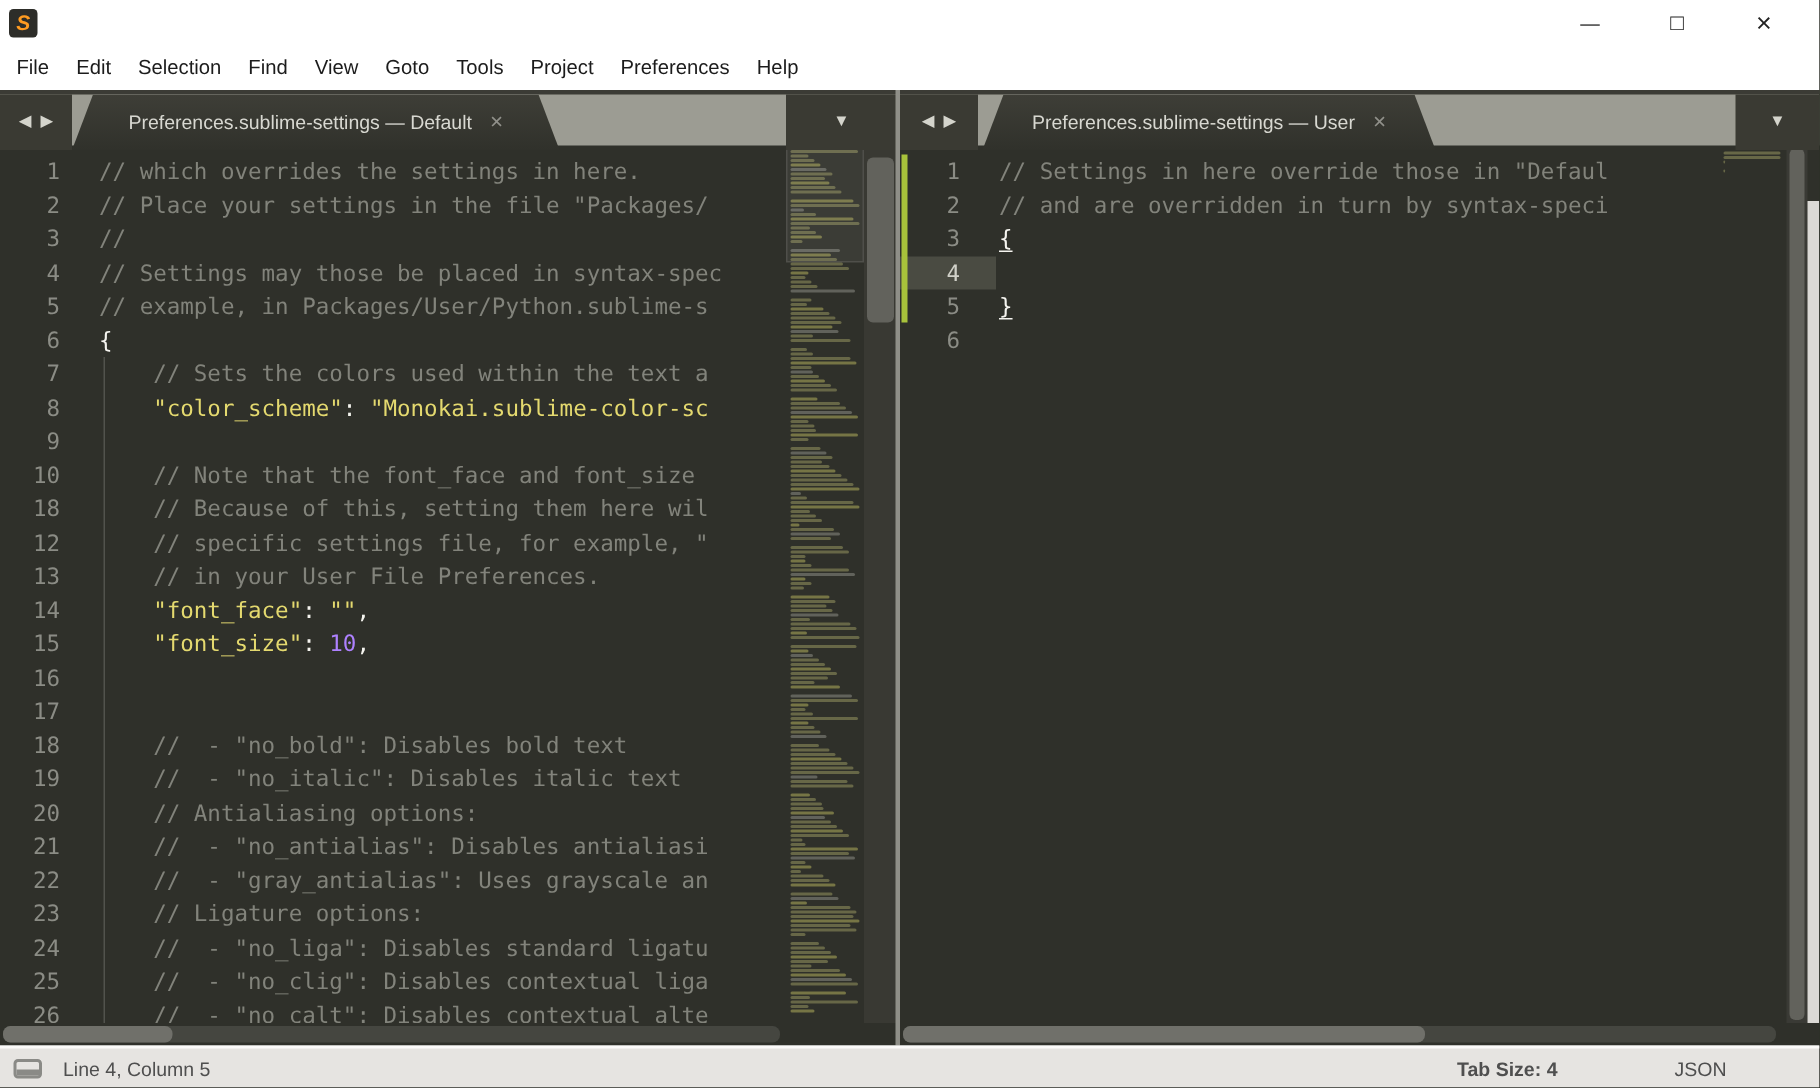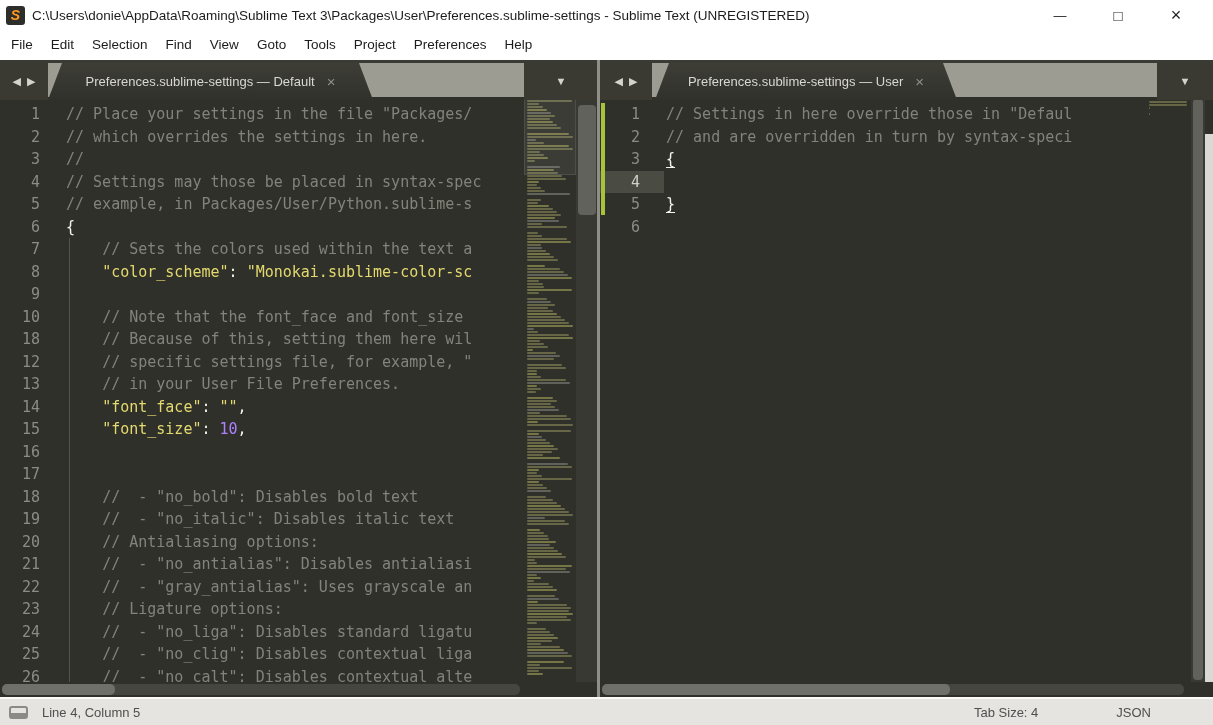--- a/index.html
+++ b/index.html
@@ -97,31 +97,30 @@
 
   .edge-strip { position:absolute; right:0; top:37px; width:8px; height:600px; background:#dbd9d5; }
 
   
   .statusbar { position:absolute; bottom:0; left:0; width:100%; height:28px; background:#e6e4e1;
                border-top:2px solid #fbfaf9; display:flex; align-items:center; font-size:13px; color:#4f4f4f; }
   .status-icon { width:19px; height:13px; border:2px solid #8a8a86; border-radius:3px;
                  margin:0 14px 0 9px; position:relative; }
   .status-icon::after { content:""; position:absolute; left:0; right:0; bottom:0; height:4px; background:#8a8a86; }
   .status-right { margin-left:auto; display:flex; align-items:center; }
-  .status-tabsize { margin-right:78px; }
+  .status-tabsize { margin-right:78px;font-weight:bold; }
   .status-syntax { margin-right:62px; }
 </style>
 </head>
 <body>
 
 <div class="window">
 
   <div class="titlebar">
     <div class="app-icon">S</div>
-    <div class="title-text">C:\Users\donie\AppData\Roaming\Sublime Text 3\Packages\User\Preferences.sublime-settings - Sublime Text (UNREGISTERED)</div>
     <div class="win-controls">
       <div class="win-btn">—</div>
       <div class="win-btn max">□</div>
       <div class="win-btn close">×</div>
     </div>
   </div>
 
   <div class="menubar">
       <div class="menu-item">File</div>
       <div class="menu-item">Edit</div>
@@ -163,22 +162,22 @@
               <div class="line-num">20</div>
               <div class="line-num">21</div>
               <div class="line-num">22</div>
               <div class="line-num">23</div>
               <div class="line-num">24</div>
               <div class="line-num">25</div>
               <div class="line-num">26</div>
             </div>
           <div class="indent-guide" style="left:69px; top:141px; height:450px;"></div>
           <div class="code-lines">
+              <div class="code-line"><span class="tok-comment">// which overrides the settings in here.</span></div>
               <div class="code-line"><span class="tok-comment">// Place your settings in the file "Packages/</span></div>
-              <div class="code-line"><span class="tok-comment">// which overrides the settings in here.</span></div>
               <div class="code-line"><span class="tok-comment">//</span></div>
               <div class="code-line"><span class="tok-comment">// Settings may those be placed in syntax-spec</span></div>
               <div class="code-line"><span class="tok-comment">// example, in Packages/User/Python.sublime-s</span></div>
               <div class="code-line"><span class="tok-punct">{</span></div>
               <div class="code-line"><span class="tok-plain">    </span><span class="tok-comment">// Sets the colors used within the text a</span></div>
               <div class="code-line"><span class="tok-plain">    </span><span class="tok-string">"color_scheme"</span><span class="tok-punct">: </span><span class="tok-string">"Monokai.sublime-color-sc</span></div>
               <div class="code-line"></div>
               <div class="code-line"><span class="tok-plain">    </span><span class="tok-comment">// Note that the font_face and font_size</span></div>
               <div class="code-line"><span class="tok-plain">    </span><span class="tok-comment">// Because of this, setting them here wil</span></div>
               <div class="code-line"><span class="tok-plain">    </span><span class="tok-comment">// specific settings file, for example, "</span></div>

